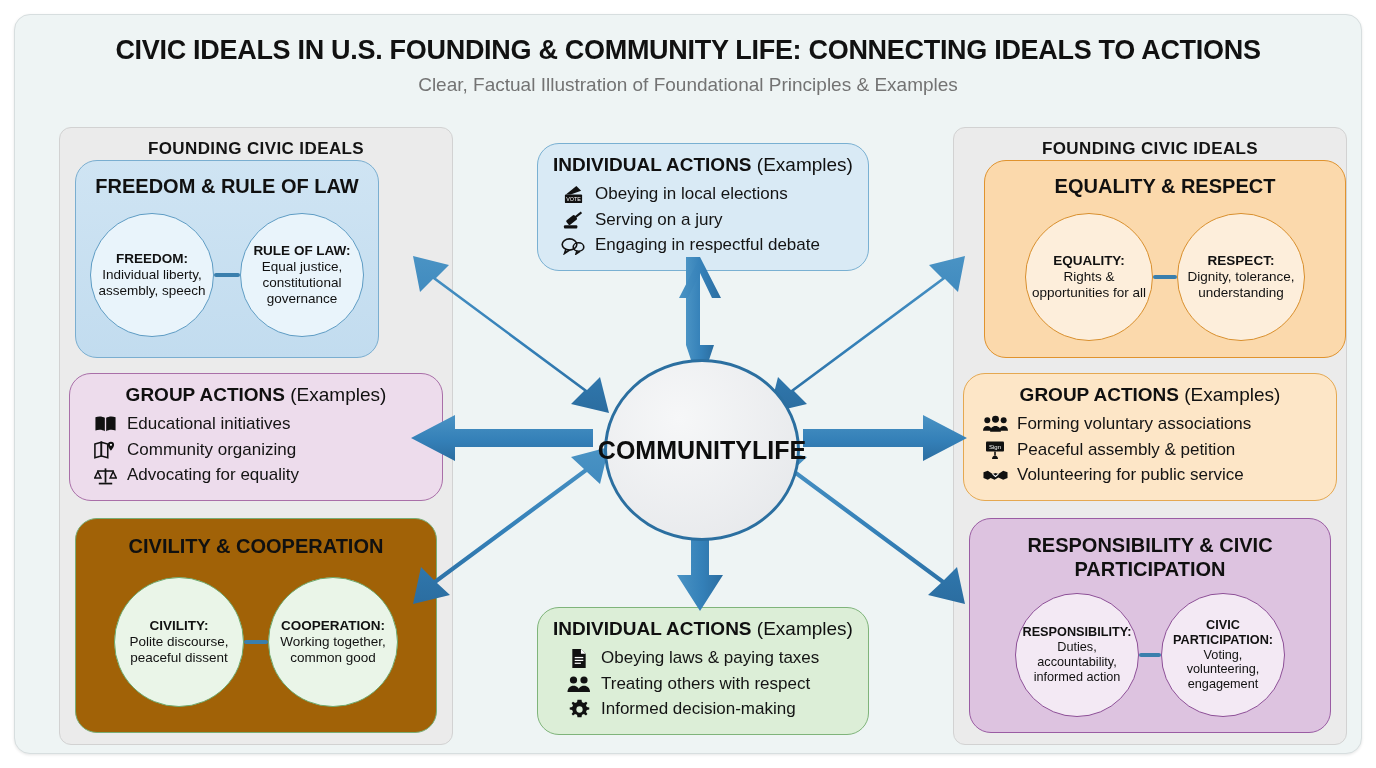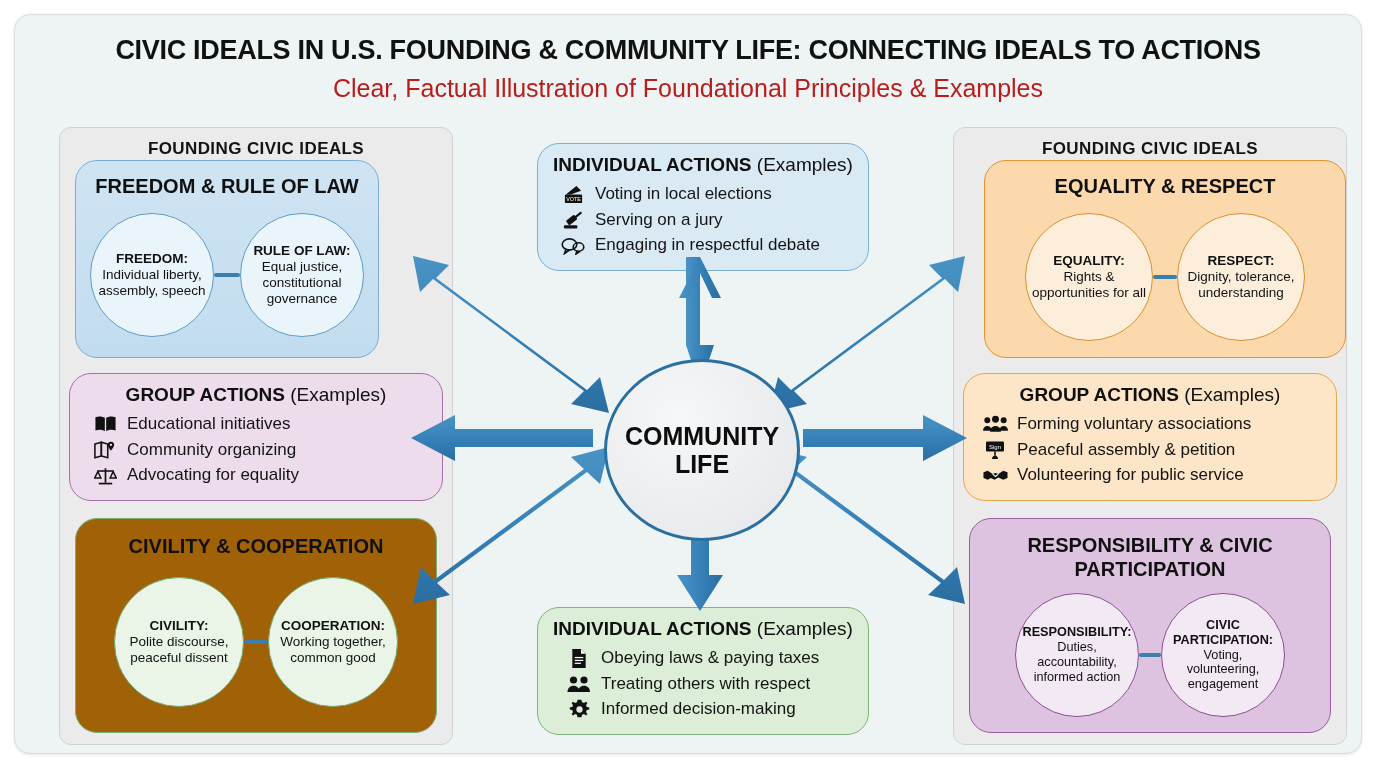--- a/index.html
+++ b/index.html
@@ -18,21 +18,21 @@
     border-radius: 16px;
     box-shadow: 0 1px 3px rgba(0,0,0,0.10);
   }
 
   
   #header { position: absolute; left: 0; top: 20px; width: 100%; text-align: center; }
   #title {
     font-size: 27px; font-weight: bold; color: #111;
     letter-spacing: -0.3px; white-space: nowrap;
   }
-  #subtitle { font-size: 25px; color: #b91c1c; margin-top: 8px; }
+  #subtitle { font-size: 19px; color: #737373; margin-top: 8px; }
 
   
   .outer-col {
     position: absolute;
     background: #ebebeb;
     border: 1px solid #d2d2d2;
     border-radius: 12px;
   }
   #outer-left  { left: 44px;  top: 112px; width: 394px; height: 618px; }
   #outer-right { left: 938px; top: 112px; width: 394px; height: 618px; }
@@ -109,21 +109,21 @@
   .c-orange { background: #fdeedb; border-color: #d98f2c; }
   .c-purple { background: #f3e9f4; border-color: #8d4f97; }
 
   
   #hub {
     position: absolute; left: 589px; top: 344px;
     width: 196px; height: 182px;
     border-radius: 50%;
     background: radial-gradient(circle at 38% 32%, #f6f7f8 0%, #e4e6e9 100%);
     border: 3px solid #2b6fa0;
-    display: flex; flex-direction: column;
+    display: flex; flex-direction: row;
     align-items: center; justify-content: center;
     text-align: center;
     font-size: 25px; font-weight: bold; color: #0d0d0d;
     line-height: 1.12;
     z-index: 5;
   }
 
   
   #arrows { position: absolute; left: 0; top: 0; width: 1348px; height: 740px;
             pointer-events: none; z-index: 1; }
@@ -350,21 +350,21 @@
     </div>
     <ul class="action-list" style="margin-left:20px;">
       <li>
         <span class="ico">
           <svg width="23" height="21" viewBox="0 0 24 22">
             <rect x="3" y="11" width="18" height="9" rx="1" fill="#111"></rect>
             <text x="12" y="18" font-size="5.6" fill="#fff" text-anchor="middle" font-family="Liberation Sans, sans-serif">VOTE</text>
             <path d="M4 11 L15 2 L20 7 L9 11 Z" fill="#111"></path>
           </svg>
         </span>
-        <span>Voting in local elections</span>
+        <span>Obeying in local elections</span>
       </li>
       <li>
         <span class="ico">
           <svg width="23" height="21" viewBox="0 0 24 22">
             <rect x="2" y="17" width="14" height="3.4" rx="1" fill="#111"></rect>
             <g transform="rotate(-38 12 10)">
               <rect x="4" y="7" width="11" height="6" rx="1.3" fill="#111"></rect>
               <rect x="14.5" y="9" width="8" height="2.1" fill="#111"></rect>
             </g>
           </svg>

